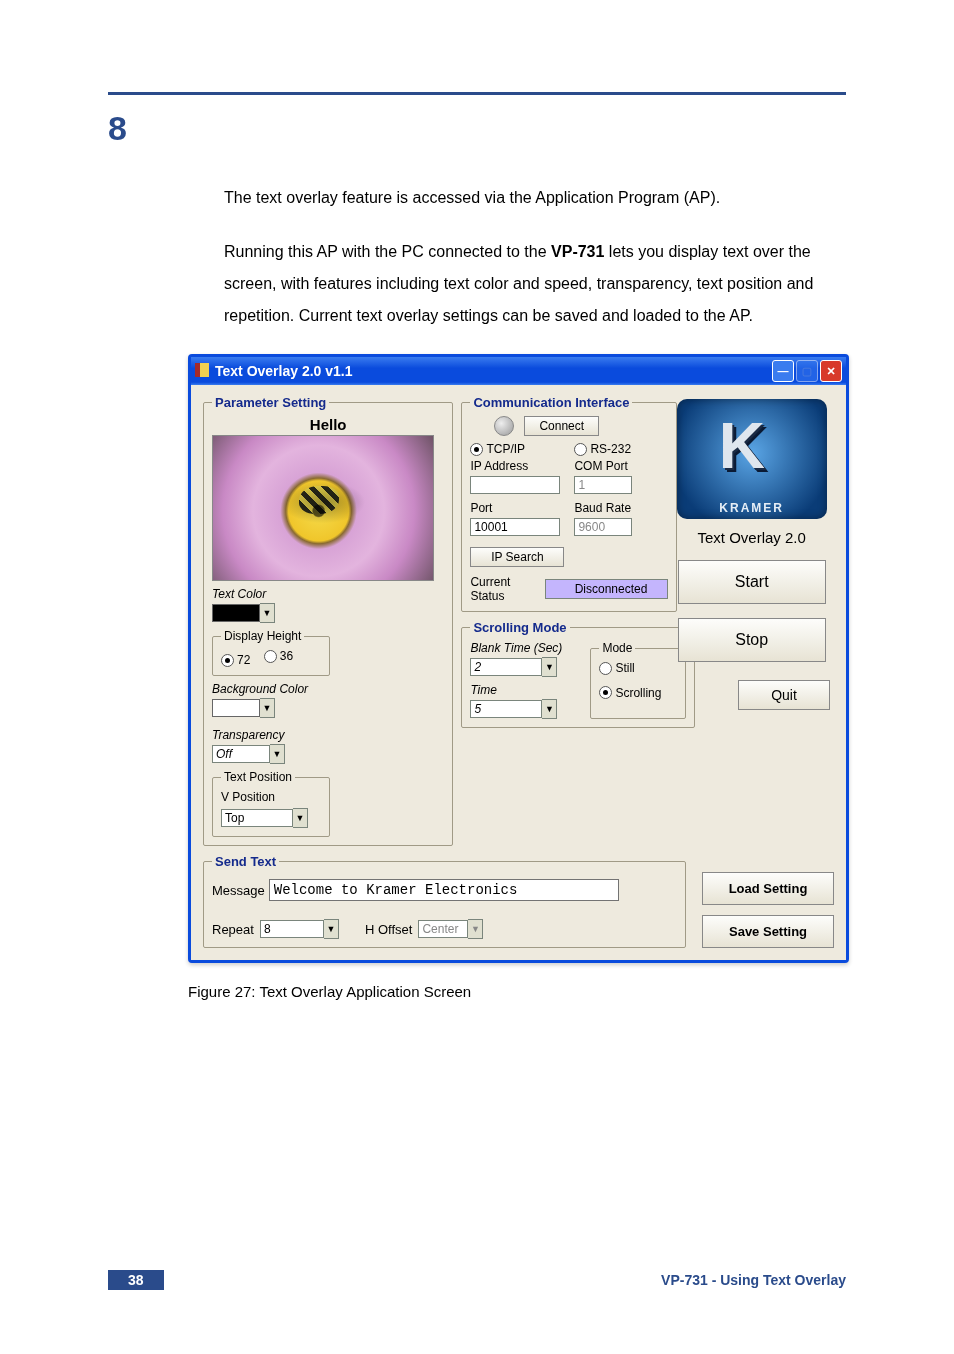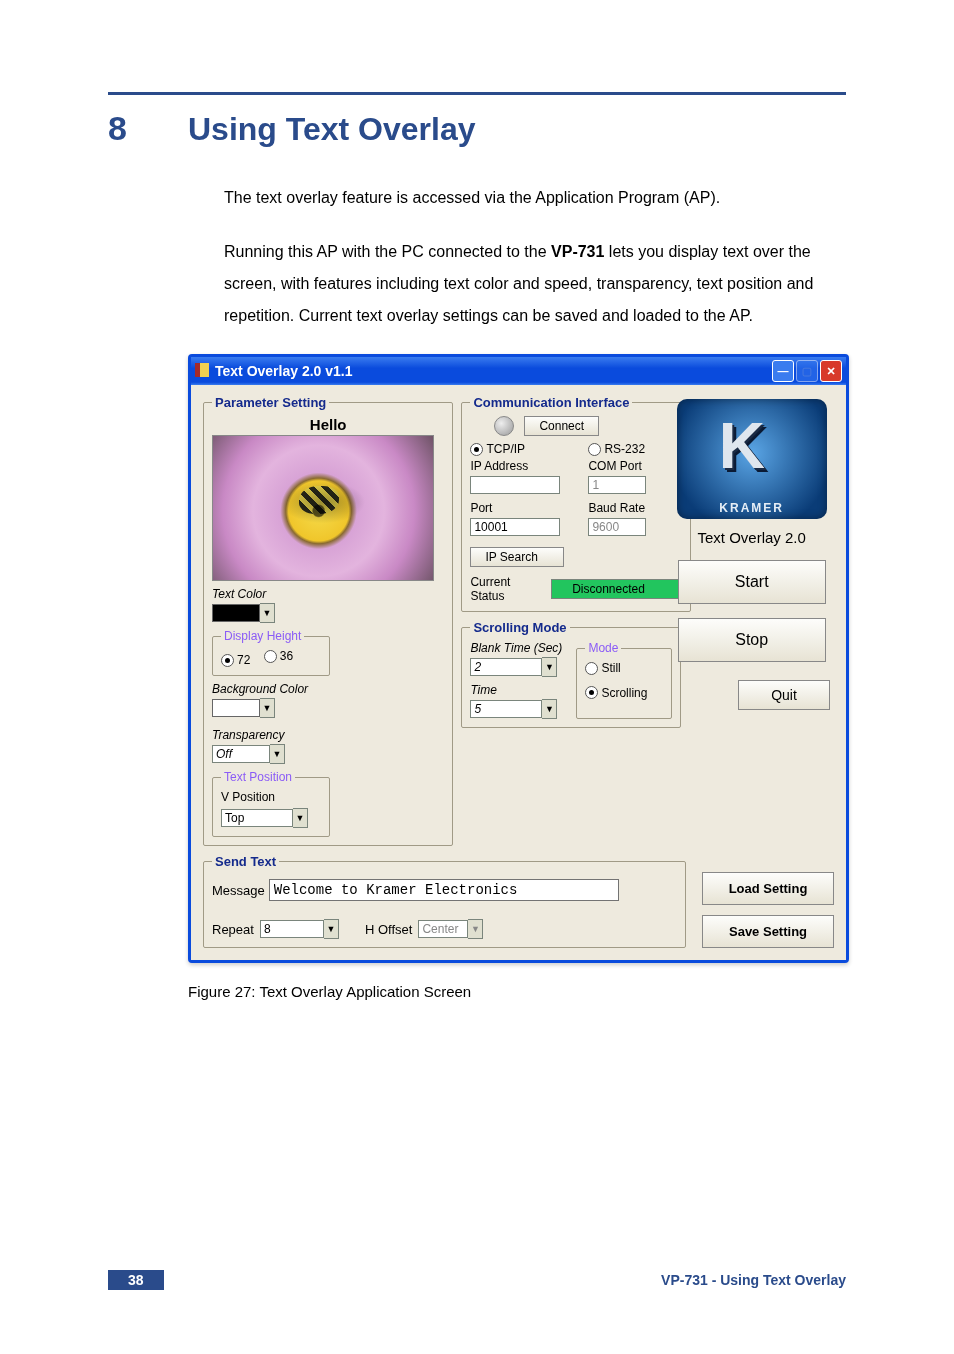--- a/index.html
+++ b/index.html
@@ -83,21 +83,21 @@
     padding: 6px 8px 8px 8px;
     font-size: 12px;
   }
   fieldset > legend {
     color: #142a8c;
     font-weight: bold;
     font-size: 13px;
     padding: 0 3px;
   }
   fieldset.mini > legend {
-    color: #8b5cf6; font-weight: normal; font-size: 12px;
+    color: #000000; font-weight: normal; font-size: 12px;
   }
   .row1 { display: flex; gap: 8px; }
   .col-left { width: 240px; }
   .col-mid { width: 200px; }
   .col-right {
     width: 170px;
     display: flex; flex-direction: column;
     align-items: center;
     padding-top: 4px;
   }
@@ -147,27 +147,27 @@
   .radio.checked .r-dot::after { content: ""; width: 5px; height: 5px; background: #000; border-radius: 50%; }
   .btn-flat {
     border: 1px solid #888; background: linear-gradient(#fdfdfb, #e7e3d4);
     padding: 2px 14px; font-size: 12px; display: inline-block;
   }
   .status-led {
     width: 18px; height: 18px; border-radius: 50%;
     background: radial-gradient(circle at 35% 35%, #eee, #aaa 80%);
     border: 1px solid #888;
   }
-  .comm-row { display: flex; gap: 24px; align-items: flex-start; margin-top: 6px; }
+  .comm-row { display: flex; gap: 10px; align-items: flex-start; margin-top: 6px; }
   .comm-col { display: flex; flex-direction: column; gap: 3px; width: 94px; font-size: 12px; }
   .input-narrow { width: 90px; }
   .input-narrower { width: 58px; }
   .readonly { color: #888; }
   .status-line { display: flex; align-items: center; gap: 4px; margin-top: 8px; font-size: 12px; }
-  .status-box { background: #22c55e; border: 1px solid #7a857c; padding: 2px 20px; width: 90px; font-size: 12px; }
+  .status-box { background: #c4b5fd; border: 1px solid #7a857c; padding: 2px 20px; width: 90px; font-size: 12px; text-align: right; }
   .logo-box {
     width: 150px; height: 120px; border-radius: 10px;
     background: radial-gradient(circle at 50% 45%, #5aa5e5, #0a3c77 80%);
     display: flex; flex-direction: column; align-items: center; justify-content: flex-end;
     box-shadow: inset 0 0 8px rgba(0,0,0,.4);
     position: relative;
   }
   .logo-k {
     position: absolute; top: 10px; left: 42px;
     font-size: 64px; font-weight: bold; color: #dfe6ee;
@@ -222,21 +222,20 @@
   .mt4 { margin-top: 4px; }
   .mt8 { margin-top: 8px; }
 </style>
 </head>
 <body>
 
 <div class="page">
   <div class="rule"></div>
   <div class="heading-row">
     <div class="heading-num">8</div>
-    <div class="heading-text">Using Text Overlay</div>
   </div>
 
   <div class="body-text">The text overlay feature is accessed via the Application Program (AP).</div>
   <div class="body-text">
     <span>Running this AP with the PC connected to the </span><strong>VP-731</strong><span> lets you display text over the screen, with features including text color and speed, transparency, text position and repetition. Current text overlay settings can be saved and loaded to the AP.</span>
   </div>
 
   <div class="app-window">
     <div class="titlebar">
       <span class="title-icon">
@@ -318,42 +317,42 @@
             <div class="comm-row">
               <div class="comm-col">
                 <span class="radio checked">
                     <span class="r-dot"></span>
                     <span>TCP/IP</span>
                   </span>
                 <span>IP Address</span>
                 <input class="txt input-narrow" value="" style="">
                 <span class="mt4">Port</span>
                 <input class="txt input-narrow" value="10001" style="">
-                <span class="btn-flat mt8" style="width:64px; text-align:left;">IP Search</span>
+                <span class="btn-flat mt8" style="width:64px; text-align:center;">IP Search</span>
               </div>
               <div class="comm-col">
                 <span class="radio">
                     <span class="r-dot"></span>
                     <span>RS-232</span>
                   </span>
                 <span>COM Port</span>
                 <input class="txt input-narrower readonly" readonly="" value="1" style="">
                 <span class="mt4">Baud Rate</span>
                 <input class="txt input-narrower readonly" readonly="" value="9600" style="">
               </div>
             </div>
             <div class="status-line">
               <span>Current Status</span>
               <span class="status-box">Disconnected</span>
             </div>
           </fieldset>
 
           <fieldset class="mt8">
             <legend>Scrolling Mode</legend>
-            <div style="display:flex; gap:6px;">
+            <div style="display:flex; gap:20px;">
               <div class="sub" style="width:100px;">
                 <span>Blank Time (Sec)</span>
                 <span class="combo-wrap">
                   <span class="combo" style="width:72px;">2</span>
                   <span class="combo-btn">▼</span>
                 </span>
                 <span class="mt4">Time</span>
                 <span class="combo-wrap">
                   <span class="combo" style="width:72px;">5</span>
                   <span class="combo-btn">▼</span>

